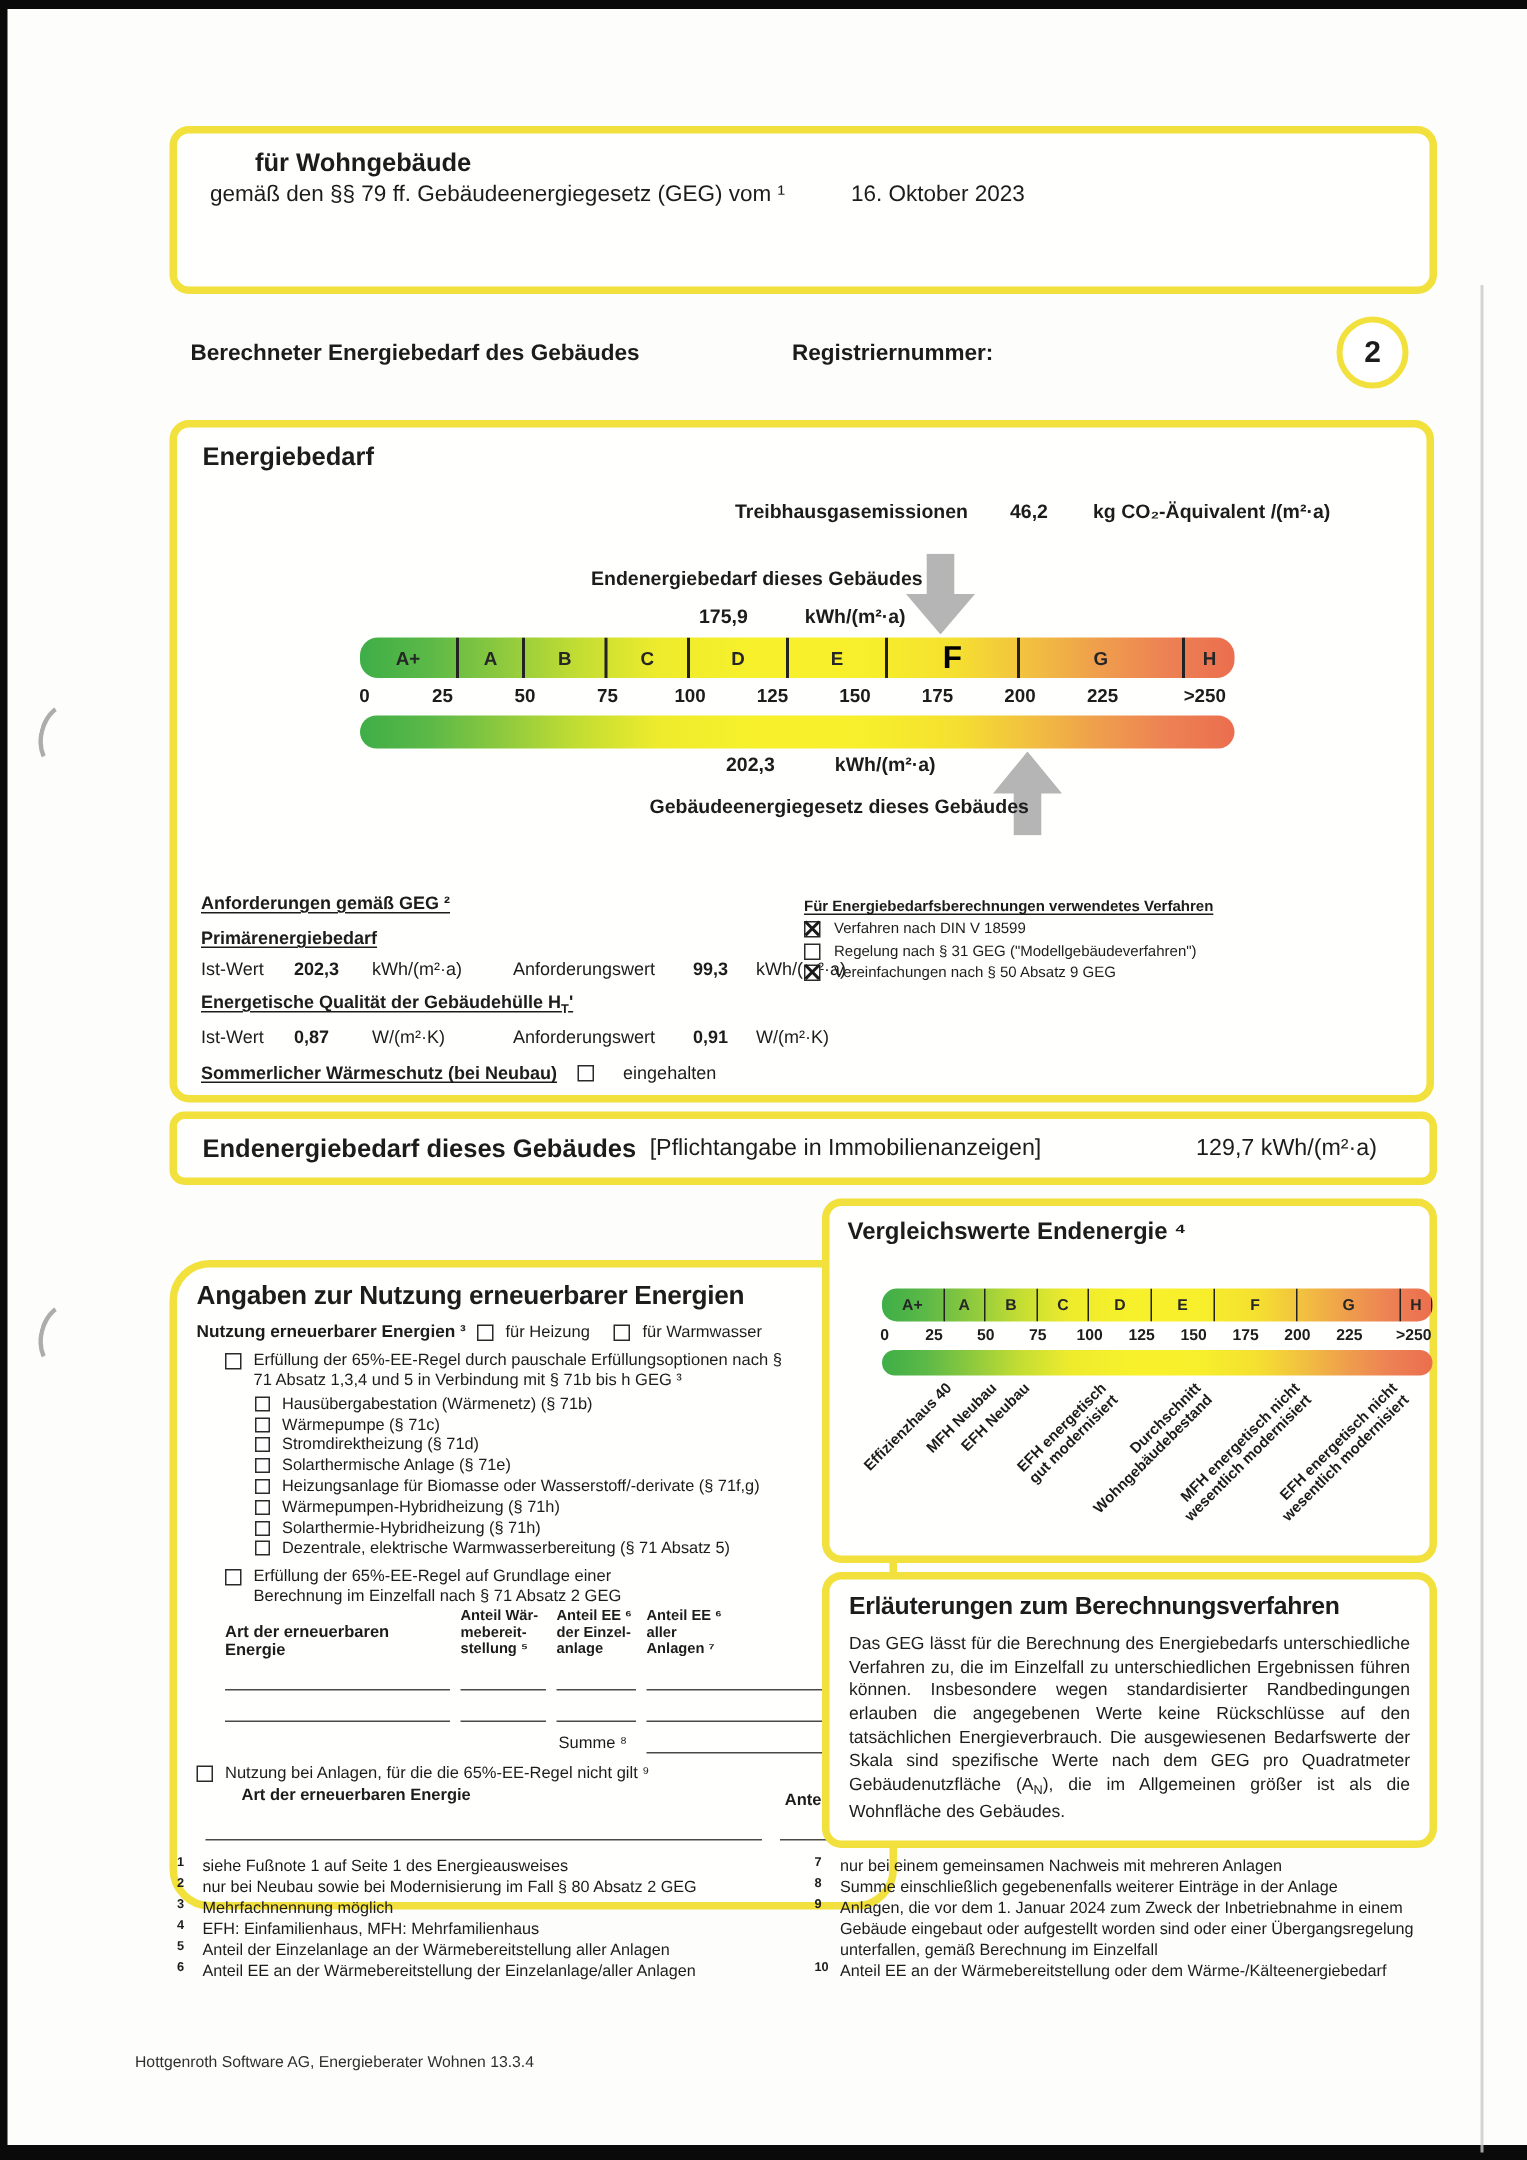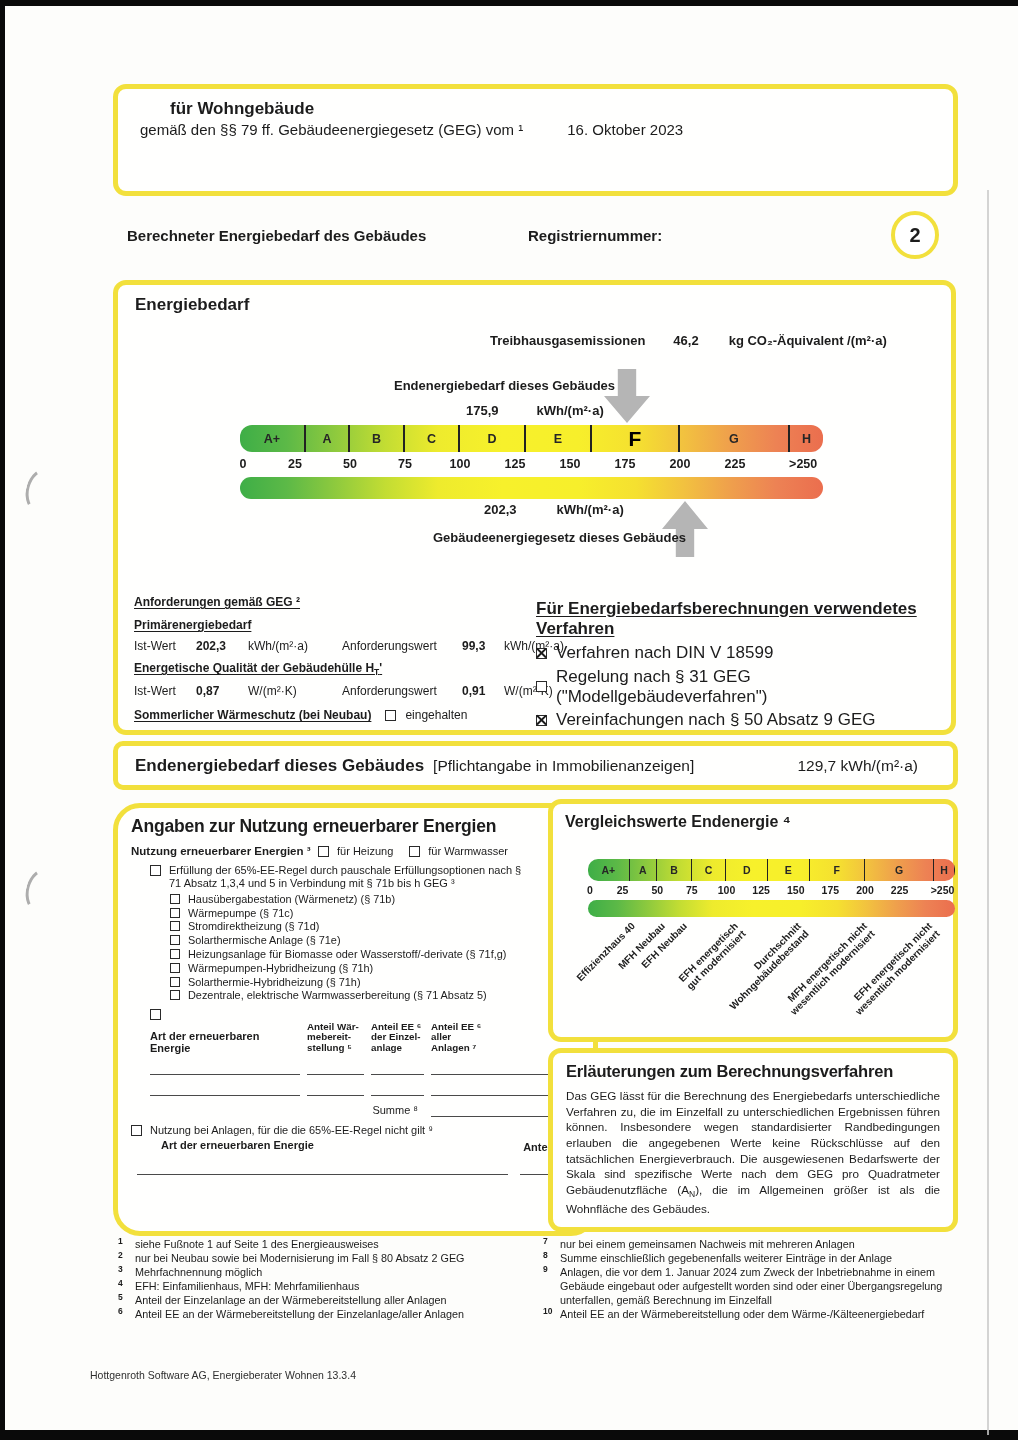--- a/index.html
+++ b/index.html
@@ -50,38 +50,38 @@
 
   .arrow{position:absolute;width:46px;background:#b5b5b5;}
   .arrow-down{left:486px;top:84px;height:54px;clip-path:polygon(30% 0,70% 0,70% 50%,100% 50%,50% 100%,0 50%,30% 50%);}
   .arrow-up{left:544px;top:216px;height:56px;clip-path:polygon(50% 0,100% 50%,70% 50%,70% 100%,30% 100%,30% 50%,0 50%);}
 
   .req{position:absolute;left:16px;top:310px;width:395px;font-size:12px;}
   .req .hd{font-weight:bold;margin-bottom:9px;}
   .req-grid{display:grid;grid-template-columns:62px 52px 94px 120px 42px 86px;margin:7px 0 8px 0;align-items:baseline;}
   .req-grid .val{font-weight:bold;}
   .sws-row{display:flex;align-items:center;margin-top:10px;}
-  .sws-row .cbwrap{margin-left:14px;display:flex;align-items:center;gap:9px;}
-
-  .verf{position:absolute;left:418px;top:314px;width:408px;font-size:17px;}
+  .sws-row .cbwrap{margin-left:14px;display:flex;align-items:center;gap:19px;}
+
+  .verf{position:absolute;left:418px;top:314px;width:408px;font-size:10px;}
   .verf .hd{font-weight:bold;margin-bottom:4px;}
   .verf-item{display:flex;align-items:center;gap:9px;margin-bottom:3.5px;}
 
   .cb{position:relative;display:inline-block;width:11px;height:11px;border:1.6px solid #2a2a2a;background:#fff;flex:none;}
   .cb.checked::before,.cb.checked::after{content:"";position:absolute;left:-2px;top:3.2px;width:13px;height:1.8px;background:#1a1a1a;}
   .cb.checked::before{transform:rotate(45deg);} .cb.checked::after{transform:rotate(-45deg);}
 
   
   .banner-box{left:113px;top:741px;width:845px;height:49px;border-radius:10px;display:flex;align-items:center;padding:0 17px;}
   .banner-label{font-size:17px;font-weight:bold;}
   .banner-note{font-size:15.5px;margin-left:9px;}
   .banner-value{font-size:15.5px;margin-left:auto;margin-right:18px;}
 
   
-  .re-box{left:113px;top:803px;width:485px;height:433px;padding:8px 11px 4px 13px;font-size:11px;overflow:hidden;border-radius:27px;}
+  .re-box{left:113px;top:840px;width:485px;height:433px;padding:8px 11px 4px 13px;font-size:11px;overflow:hidden;border-radius:27px;}
   .re-title{font-size:17.5px;font-weight:bold;margin-bottom:8px;letter-spacing:-0.2px;}
   .re-usage{display:flex;align-items:center;margin-bottom:7px;}
   .re-usage .lbl1{font-weight:bold;width:187px;font-size:11.5px;}
   .re-usage .opt{display:flex;align-items:center;gap:8px;margin-right:16px;}
   .cbrow{display:flex;gap:8px;line-height:1.22;margin-bottom:2px;}
   .cbrow .cb{margin-top:1px;}
   .re-opt1{font-weight:bold;font-size:11.3px;margin-bottom:4px;}
   .ind1{margin-left:19px;} .ind2{margin-left:39px;}
   .re-list .cbrow{line-height:1.12;margin-bottom:1.6px;font-size:10.9px;}
   .re-list .cb{width:10px;height:10px;}
@@ -320,20 +320,21 @@
           <span>Solarthermie-Hybridheizung (§ 71h)</span>
         </div>
       <div class="cbrow">
           <span class="cb"></span>
           <span>Dezentrale, elektrische Warmwasserbereitung (§ 71 Absatz 5)</span>
         </div>
     </div>
 
     <div class="cbrow ind1 re-opt2">
       <span class="cb"></span>
+      <span style="width:250px">Erfüllung der 65%-EE-Regel auf Grundlage einer Berechnung im Einzelfall nach § 71 Absatz 2 GEG</span>
     </div>
 
     <div class="re-table">
       <div class="re-th-art">Art der erneuerbaren Energie</div>
       <div class="re-th">Anteil Wär-
 mebereit-
 stellung ⁵</div>
       <div class="re-th">Anteil EE ⁶
 der Einzel-
 anlage</div>

